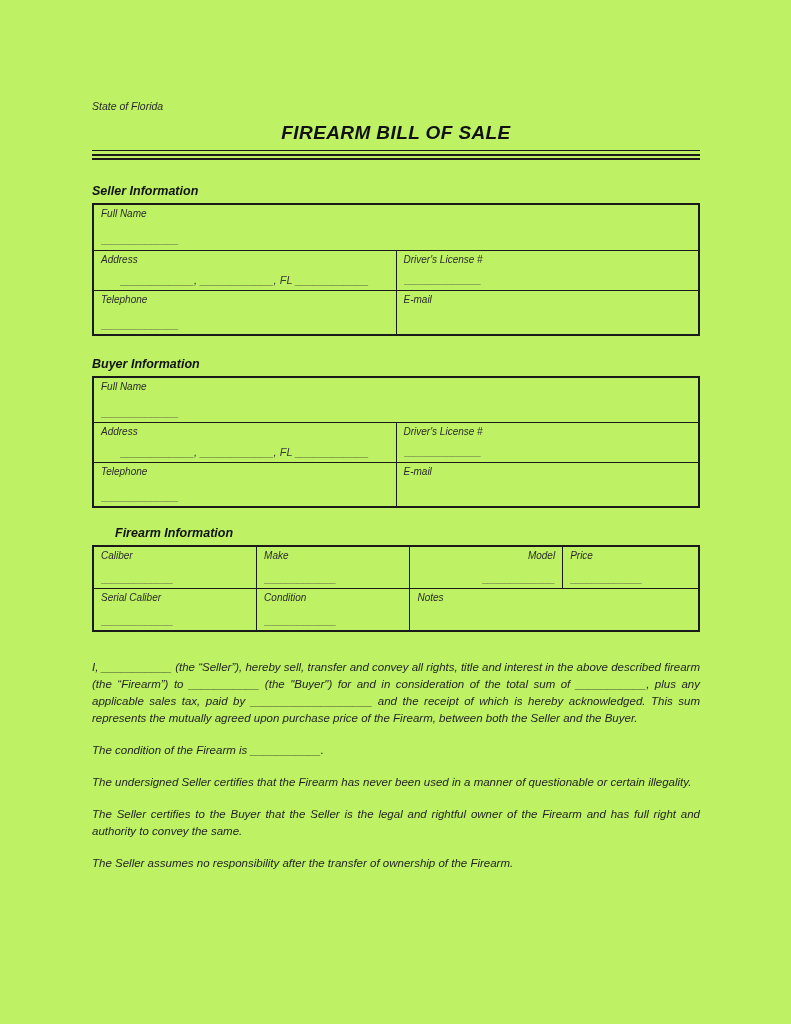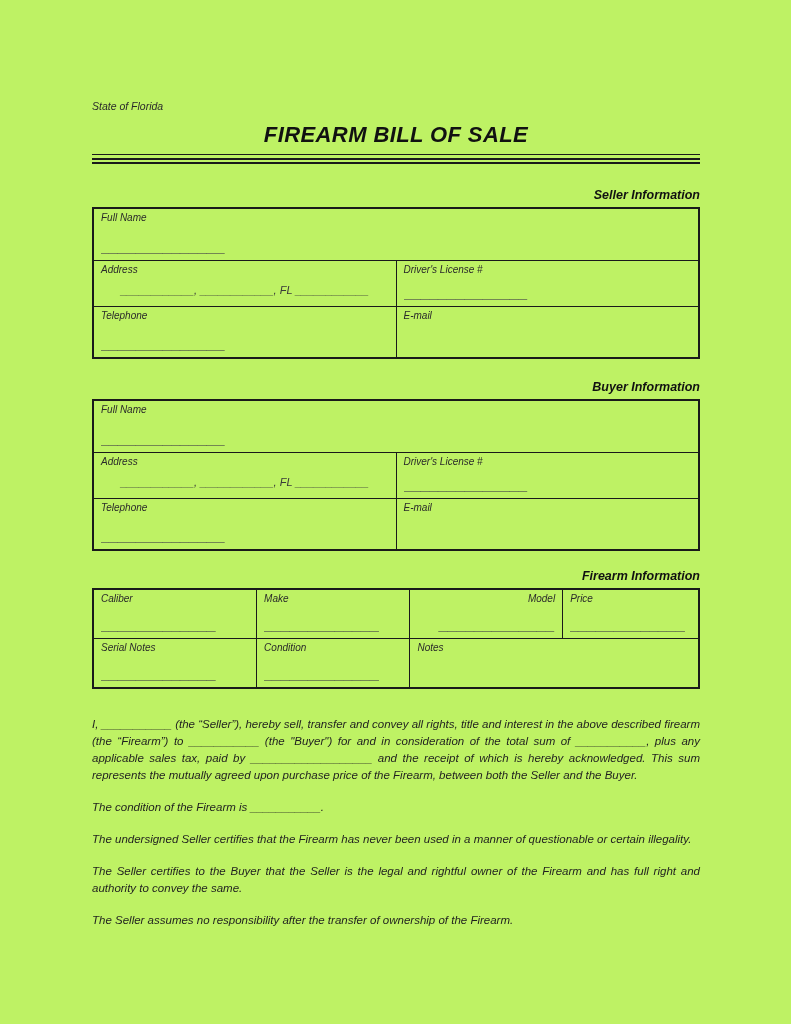--- a/index.html
+++ b/index.html
@@ -19,35 +19,34 @@
   }
   .state-label {
     padding-top: 101px;
     font-size: 10.5px;
     line-height: 11px;
     color: #2a2a2a;
   }
   .doc-title {
     margin-top: 10px;
     text-align: center;
-    font-size: 22px;
+    font-size: 19px;
     font-weight: bold;
     letter-spacing: 0.4px;
     color: #111;
   }
   .title-rule { margin-top: 6px; }
   .title-rule .r1 { height: 1px; background: #1a1a1a; }
   .title-rule .r2 { height: 2px; background: #1a1a1a; margin-top: 3px; }
   .title-rule .r3 { height: 2px; background: #1a1a1a; margin-top: 2px; }
 
   .section-heading {
     font-size: 12.5px;
     font-weight: bold;
     color: #111;
-    text-align: right;
   }
   .sh-seller  { margin-top: 24px; }
   .sh-buyer   { margin-top: 21px; }
   .sh-firearm { margin-top: 18px; padding-left: 23px; }
 
   table.form-table {
     width: 100%;
     border-collapse: collapse;
     margin-top: 5px;
     table-layout: fixed;
@@ -63,21 +62,21 @@
   .row-name td      { height: 46px; }
   .row-address td   { height: 39px; }
   .row-phone td     { height: 44px; }
   .fa-row1 td       { height: 40px; }
   .fa-row2 td       { height: 39px; }
 
   .field-label { font-size: 10px; color: #2a2a2a; }
   .blank {
     display: block;
     color: #4a4a4a;
-    font-size: 16px;
+    font-size: 10px;
     letter-spacing: 0;
     white-space: nowrap;
     overflow: hidden;
   }
   .blank-name    { margin-top: 15px; }
   .blank-addr    { margin-top: 9px; font-size: 11px; color: #3a3a3a; text-align: center; }
   .blank-dl      { margin-top: 9px; }
   .blank-phone   { margin-top: 14px; }
   .blank-fa      { margin-top: 12px; }
 
@@ -191,21 +190,21 @@
           <span class="field-label">Model</span>
           <span class="blank blank-fa">_____________</span>
         </td>
         <td class="col-fa-4">
           <span class="field-label">Price</span>
           <span class="blank blank-fa">_____________</span>
         </td>
       </tr>
       <tr class="fa-row2">
         <td>
-          <span class="field-label">Serial Notes</span>
+          <span class="field-label">Serial Caliber</span>
           <span class="blank blank-fa">_____________</span>
         </td>
         <td>
           <span class="field-label">Condition</span>
           <span class="blank blank-fa">_____________</span>
         </td>
         <td colspan="2">
           <span class="field-label">Notes</span>
         </td>
       </tr>

